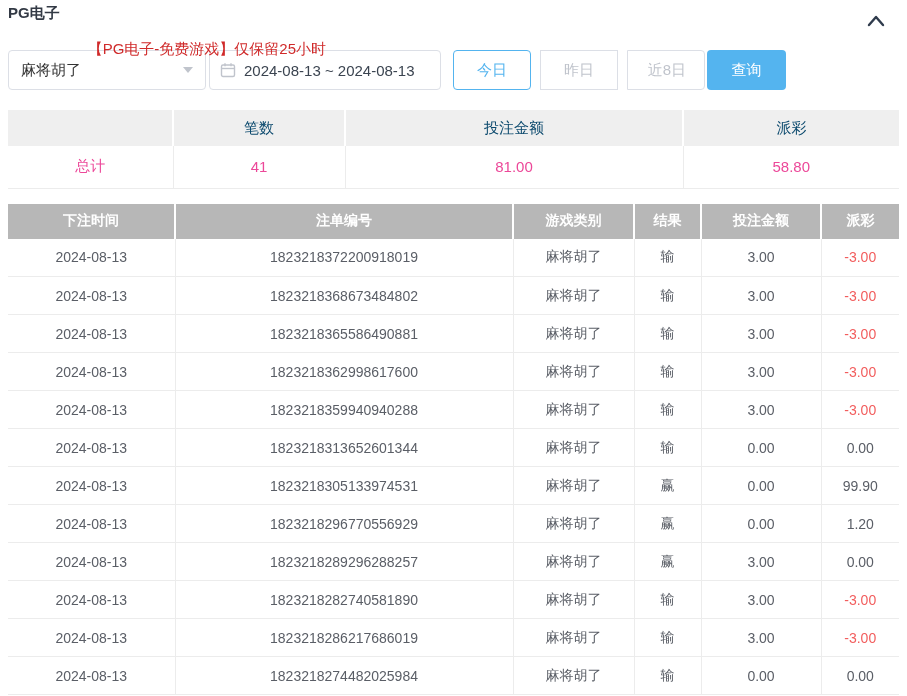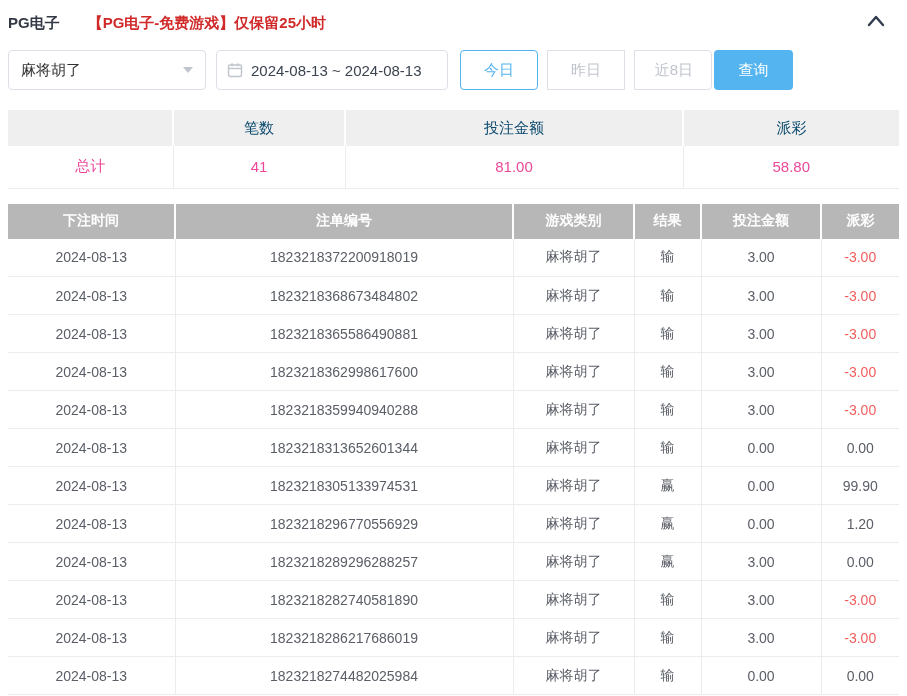--- a/index.html
+++ b/index.html
@@ -1,35 +1,35 @@
 <!DOCTYPE html>
 <html><head>
 <meta charset="utf-8">
 <style>
   * { margin:0; padding:0; box-sizing:border-box; }
   html,body { width:907px; height:696px; background:#fff; overflow:hidden; }
   body { font-family:"Liberation Sans","DejaVu Sans",sans-serif; color:#333; }
   .page { width:907px; height:696px; padding:0 8px; position:relative; }
 
   
-  .top-bar { height:42px; display:flex; align-items:center; position:relative; padding-top:4px; }
+  .top-bar { height:42px; display:flex; align-items:flex-start; position:relative; padding-top:4px; }
   .app-title { font-size:15px; font-weight:bold; color:#333a45; }
-  .notice { font-size:15px; font-weight:bold; color:#d02a2a; margin-left:28px; }
+  .notice { font-size:15px; font-weight:normal; color:#d02a2a; margin-left:28px;margin-top:36px; }
   .collapse { position:absolute; right:10px; top:8px; width:26px; height:26px;
               display:flex; align-items:center; justify-content:center; cursor:pointer; }
 
   
   .filters { display:flex; align-items:center; margin-top:8px; height:40px; }
   .select { width:198px; height:40px; border:1px solid #dcdfe6; border-radius:4px;
             display:flex; align-items:center; justify-content:space-between;
             padding:0 12px; font-size:15px; color:#333; cursor:pointer; background:#fff; }
   .caret { width:0; height:0; border-left:5px solid transparent; border-right:5px solid transparent;
            border-top:6px solid #c0c4cc; }
   .datepicker { width:232px; height:40px; border:1px solid #dcdfe6; border-radius:4px;
-                display:flex; align-items:center; margin-left:10px; padding:0 10px;
+                display:flex; align-items:center; margin-left:3px; padding:0 10px;
                 font-size:15px; color:#3b4450; background:#fff; cursor:pointer; }
   .cal-icon { margin-right:8px; display:flex; }
   .btn-group { display:flex; margin-left:12px;gap:10px; }
   .qbtn { height:40px; min-width:78px; padding:0 18px; background:#fff; border:1px solid #dcdfe6;
           color:#c0c4cc; font-size:15px; cursor:pointer; margin-left:-1px; position:relative;
           font-family:inherit; }
   .qbtn:first-child { border-radius:4px 0 0 4px; margin-left:0; }
   .qbtn:last-child { border-radius:0 4px 4px 0;text-align:right; }
   .qbtn.active { border-color:#54b4ef; color:#54b4ef; z-index:2; border-radius:4px; }
   .search-btn { height:40px; width:79px; margin-left:2px; background:#54b4ef; border:none;

